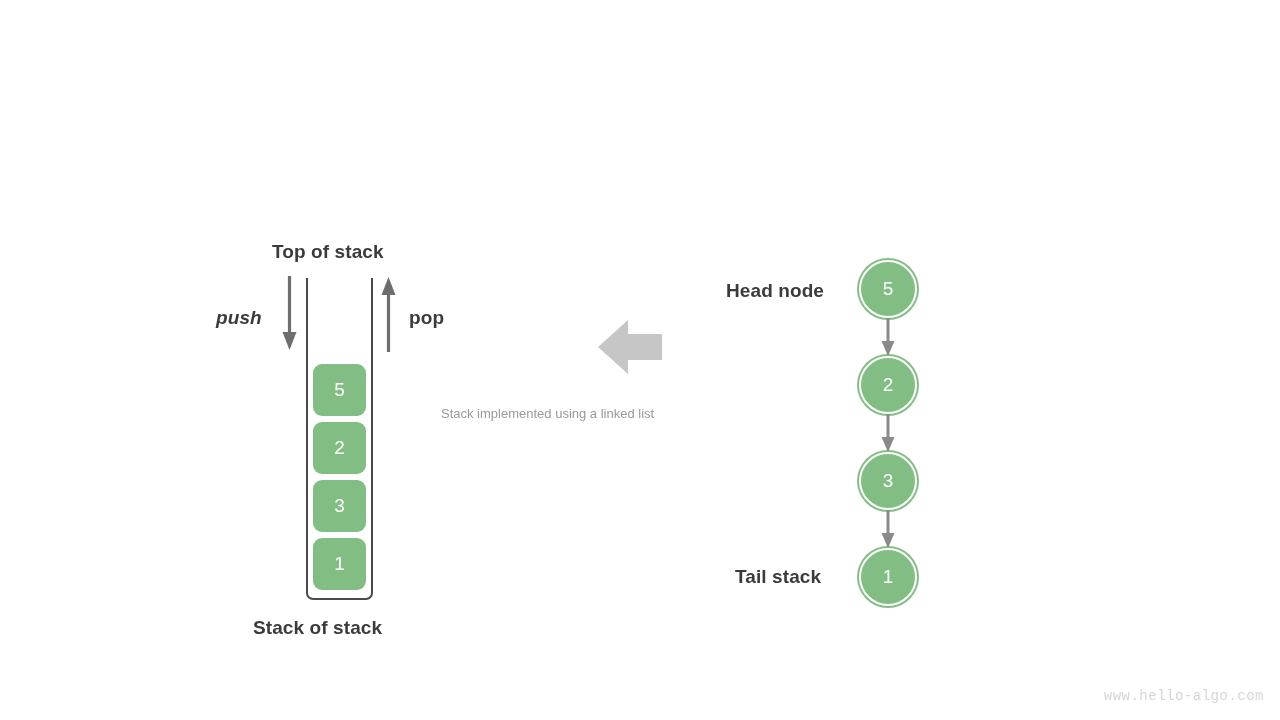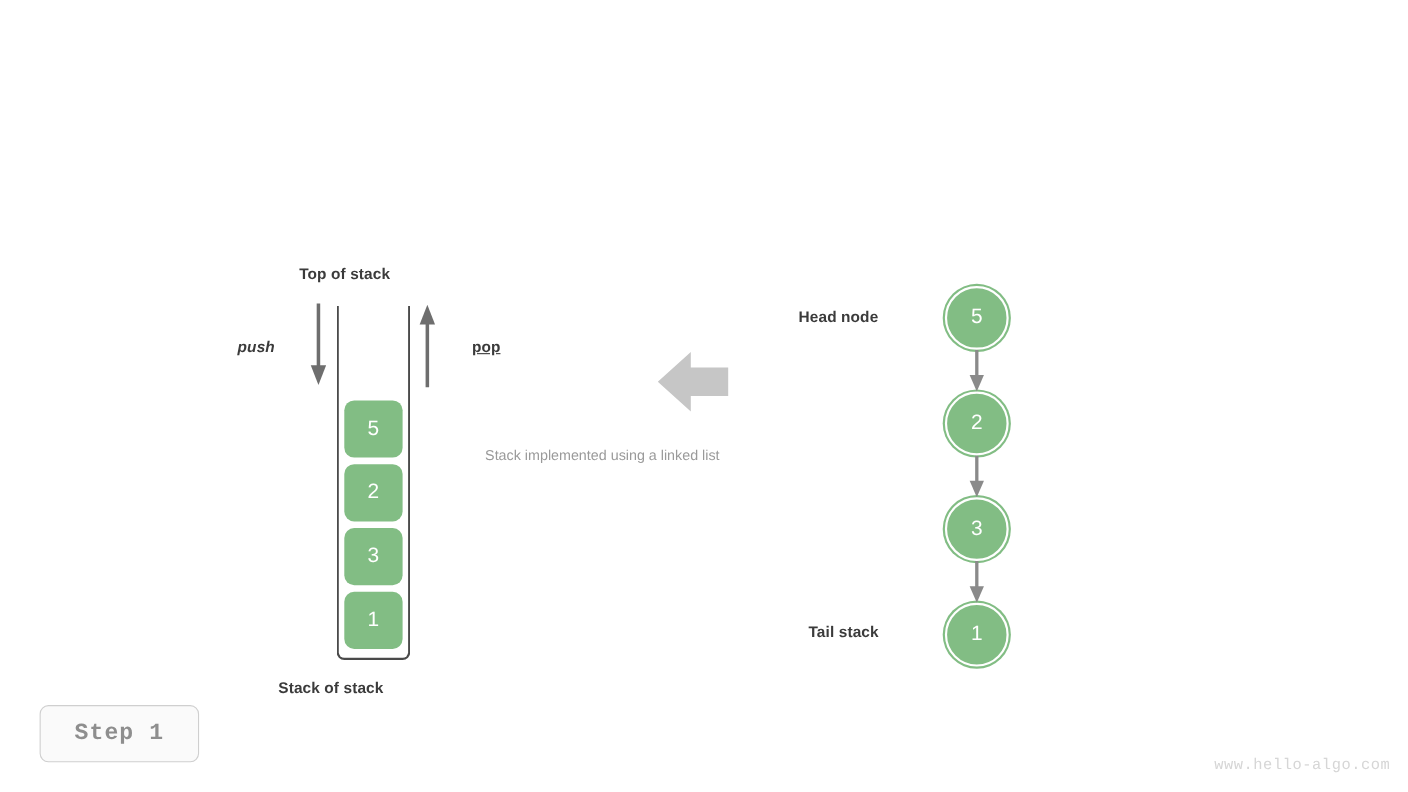--- a/index.html
+++ b/index.html
@@ -19,21 +19,21 @@
   .canvas {
     position: absolute;
     inset: 0;
   }
 
   
   .label-bold {
     position: absolute;
     font-family: "Liberation Sans", sans-serif;
     font-weight: bold;
-    font-size: 14px;
+    font-size: 19px;
     color: #3b3b3b;
     white-space: nowrap;
     letter-spacing: 0.1px;
   }
 
   .caption {
     position: absolute;
     font-family: "Liberation Sans", sans-serif;
     font-size: 13px;
     color: #9a9a9a;
@@ -167,21 +167,21 @@
 <body>
 
 <div class="canvas">
 
   <div id="stack-region">
 
     <div class="label-bold" style="left:272px; top:241px;">Top of stack</div>
 
     <div class="label-bold" style="left:216px; top:307px;font-style:italic;">push</div>
 
-    <div class="label-bold" style="left:429px; top:307px;text-decoration:underline;">pop</div>
+    <div class="label-bold" style="left:409px; top:307px;">pop</div>
 
     <svg class="op-arrow" style="left:276px; top:274px;" width="28" height="80" viewBox="0 0 28 80">
       <line x1="13.5" y1="2" x2="13.5" y2="62" stroke="#6e6e6e" stroke-width="3.2"></line>
       <polygon points="13.5,76 6.5,58 20.5,58" fill="#6e6e6e"></polygon>
     </svg>
 
     <svg class="op-arrow" style="left:375px; top:274px;" width="28" height="80" viewBox="0 0 28 80">
       <line x1="13.5" y1="78" x2="13.5" y2="18" stroke="#6e6e6e" stroke-width="3.2"></line>
       <polygon points="13.5,3 6.5,21 20.5,21" fill="#6e6e6e"></polygon>
     </svg>
@@ -224,17 +224,16 @@
       <line x1="14" y1="0" x2="14" y2="26" stroke="#8a8a8a" stroke-width="3"></line>
       <polygon points="14,38 7.5,23 20.5,23" fill="#8a8a8a"></polygon>
     </svg>
 
     <svg class="ll-link" style="left:206px; top:510px;" width="28" height="40" viewBox="0 0 28 40">
       <line x1="14" y1="0" x2="14" y2="26" stroke="#8a8a8a" stroke-width="3"></line>
       <polygon points="14,38 7.5,23 20.5,23" fill="#8a8a8a"></polygon>
     </svg>
   </div>
 
-  <div id="step-badge">Step 1</div>
 
   <div id="watermark">www.hello-algo.com</div>
 
 </div>
 
 </body></html>

